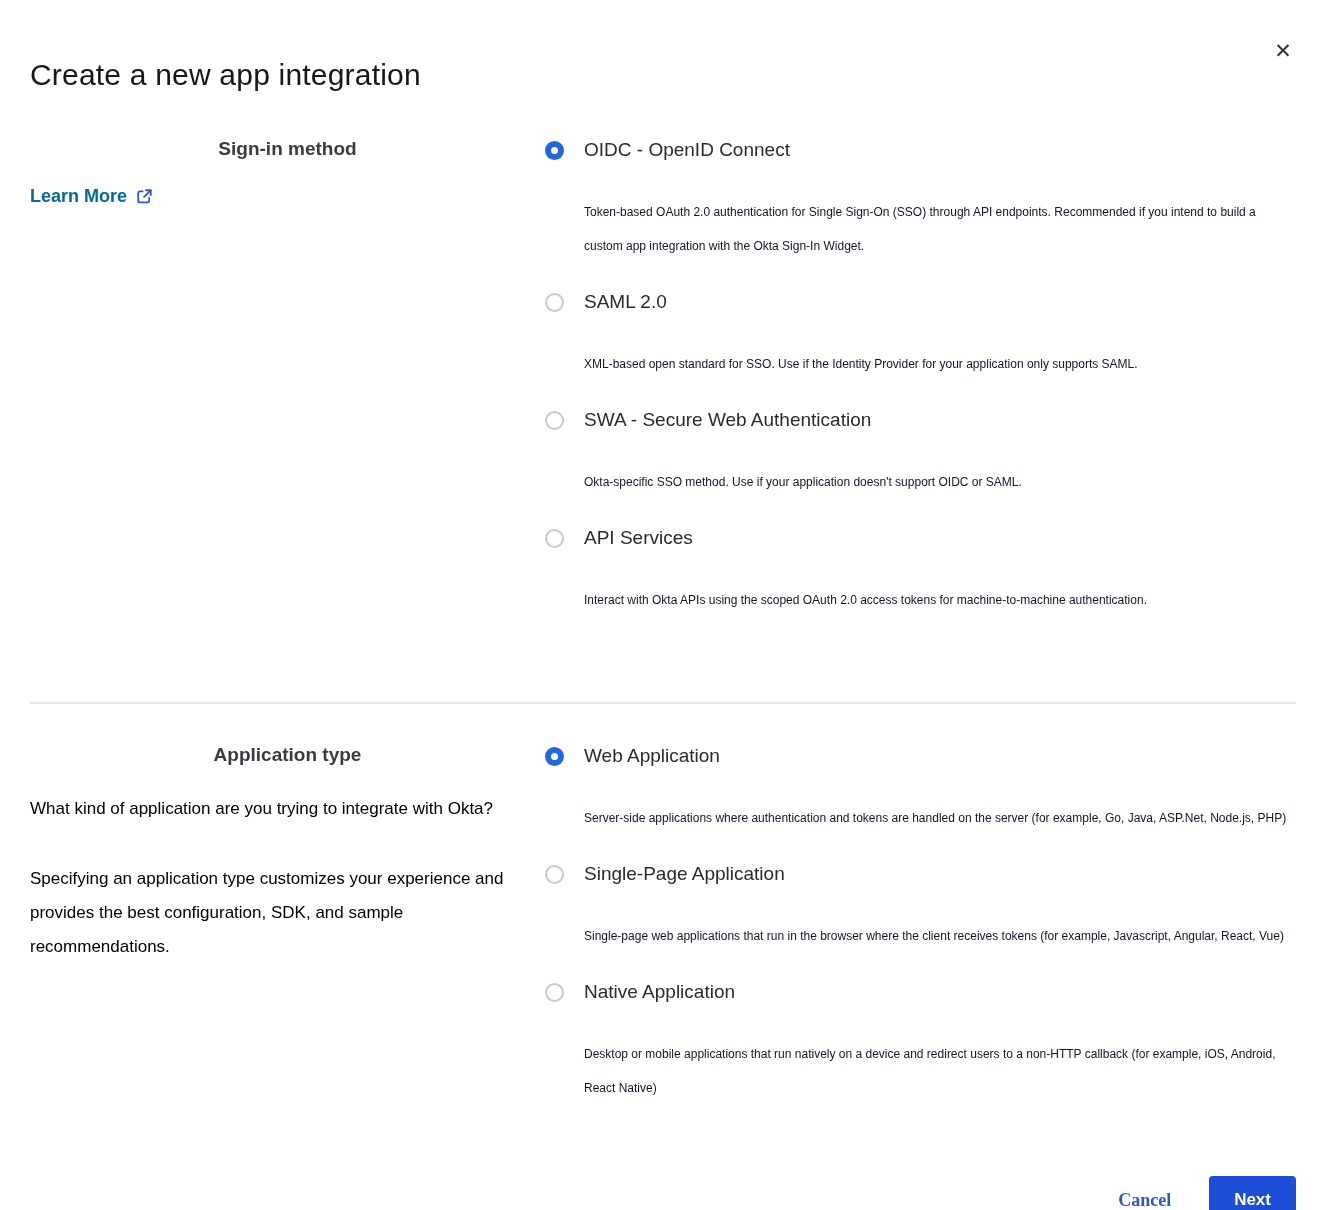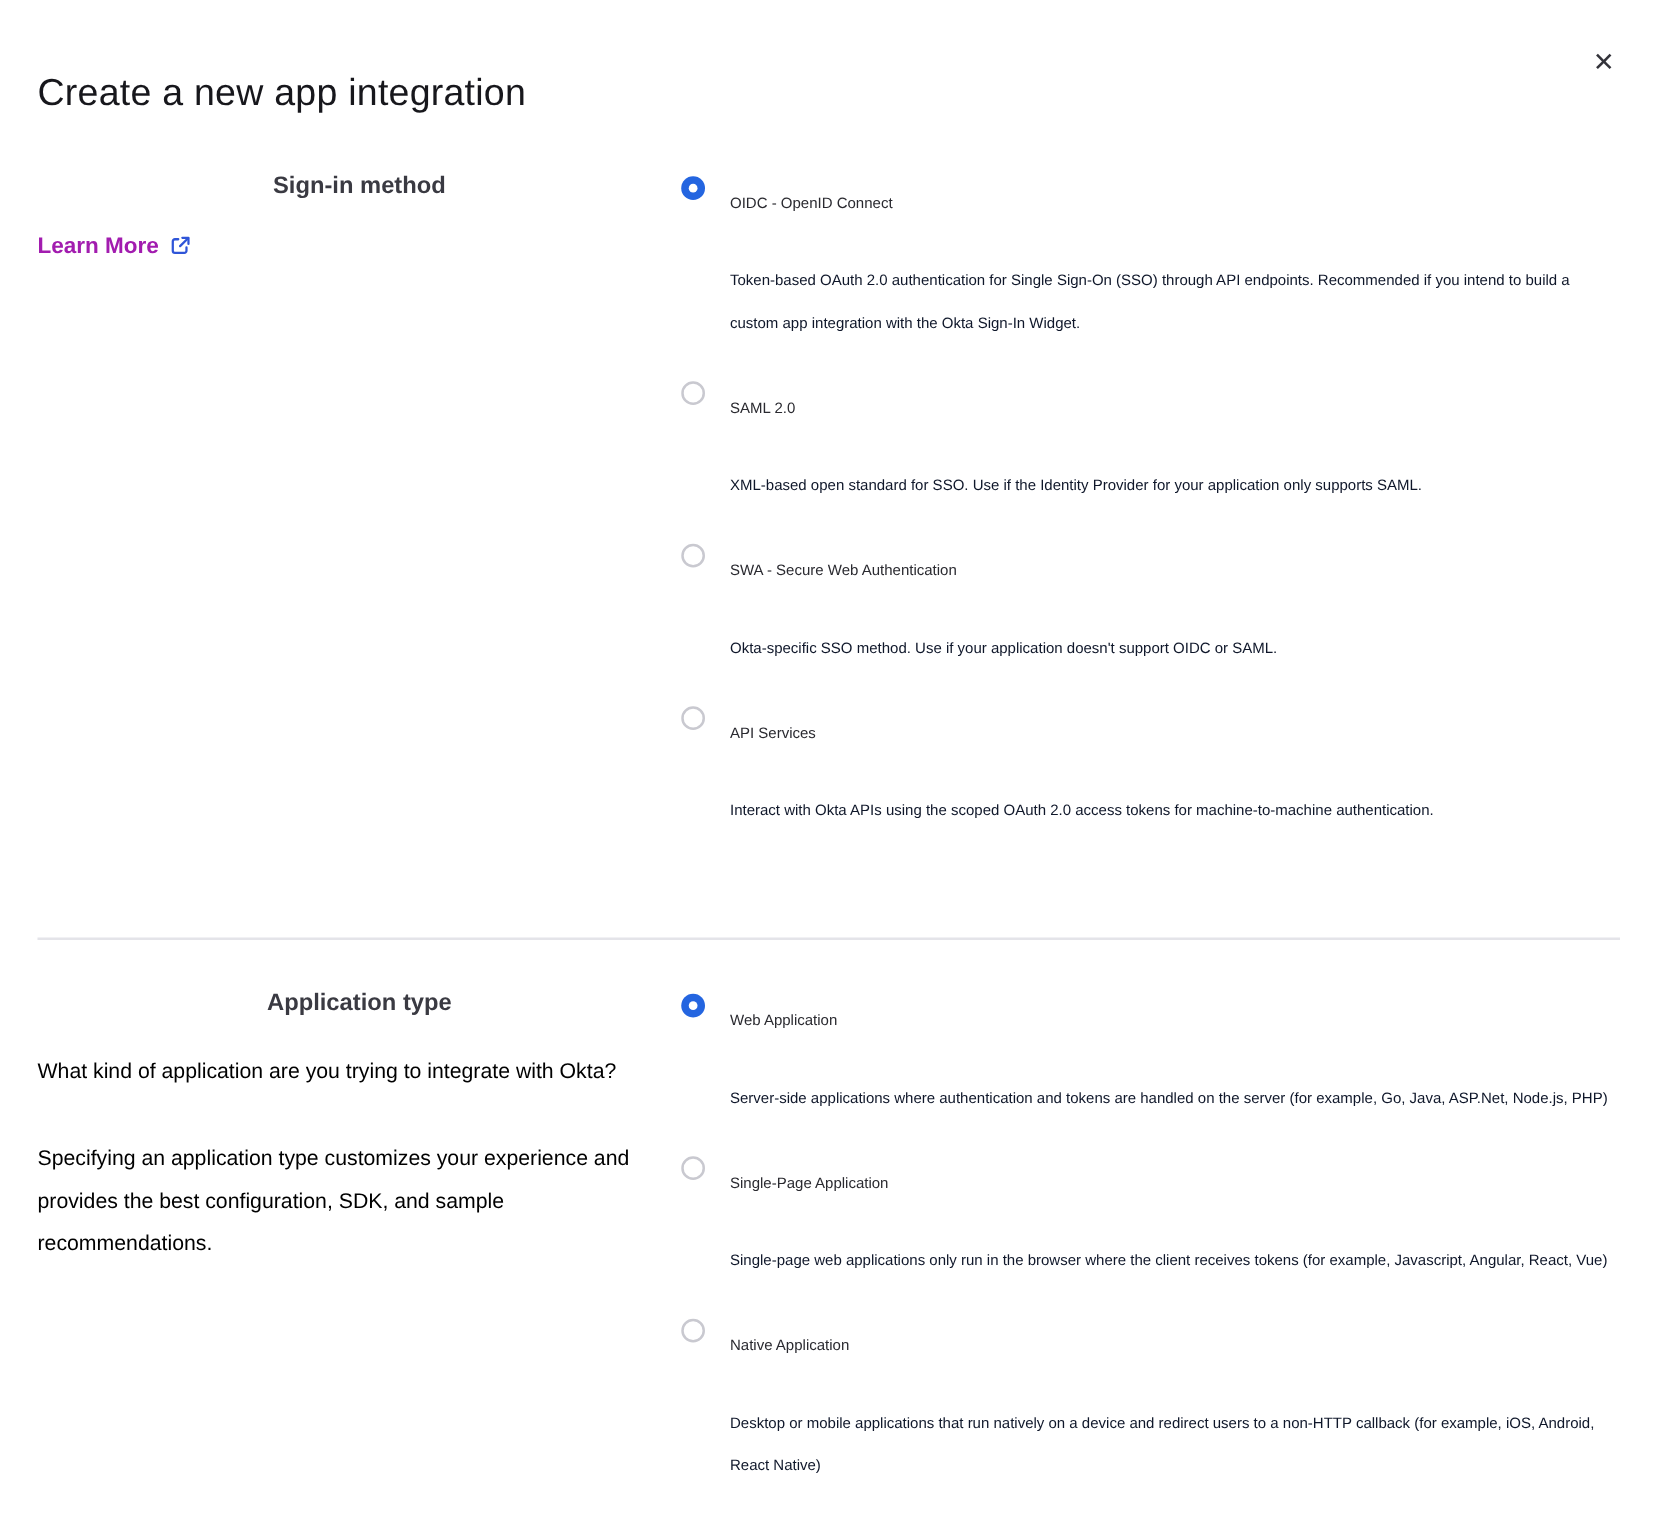--- a/index.html
+++ b/index.html
@@ -59,21 +59,21 @@
     max-width: 480px;
     margin-bottom: 36px;
   }
 
   .learn-more {
     display: inline-flex;
     align-items: center;
     gap: 9px;
     font-size: 18px;
     font-weight: 700;
-    color: #a21caf;
+    color: #0369a1;
     text-decoration: none;
     cursor: pointer;
   }
   .learn-more svg { display: block; }
 
   
   .option {
     display: flex;
     align-items: flex-start;
     gap: 20px;
@@ -97,26 +97,25 @@
     background: #2465e0;
   }
   .radio.on::after {
     content: "";
     width: 7px;
     height: 7px;
     border-radius: 50%;
     background: #ffffff;
   }
   .option-label {
-    font-size: 12px;
+    font-size: 19px;
     line-height: 24px;
     color: #2a2a30;
     margin-bottom: 7px;
     cursor: pointer;
-    margin-top: 12px;
   }
   .option-desc {
     font-size: 12px;
     line-height: 34px;
     color: #0f172a;
     max-width: 712px;
     margin-top: 33px;
   }
 
   .divider {
@@ -232,21 +231,21 @@
         <div class="option-text">
           <div class="option-label">Web Application</div>
           <div class="option-desc">Server-side applications where authentication and tokens are handled on the server (for example, Go, Java, ASP.Net, Node.js, PHP)</div>
         </div>
       </div>
 
       <div class="option">
         <span class="radio"></span>
         <div class="option-text">
           <div class="option-label">Single-Page Application</div>
-          <div class="option-desc">Single-page web applications only run in the browser where the client receives tokens (for example, Javascript, Angular, React, Vue)</div>
+          <div class="option-desc">Single-page web applications that run in the browser where the client receives tokens (for example, Javascript, Angular, React, Vue)</div>
         </div>
       </div>
 
       <div class="option">
         <span class="radio"></span>
         <div class="option-text">
           <div class="option-label">Native Application</div>
           <div class="option-desc">Desktop or mobile applications that run natively on a device and redirect users to a non-HTTP callback (for example, iOS, Android, React Native)</div>
         </div>
       </div>

